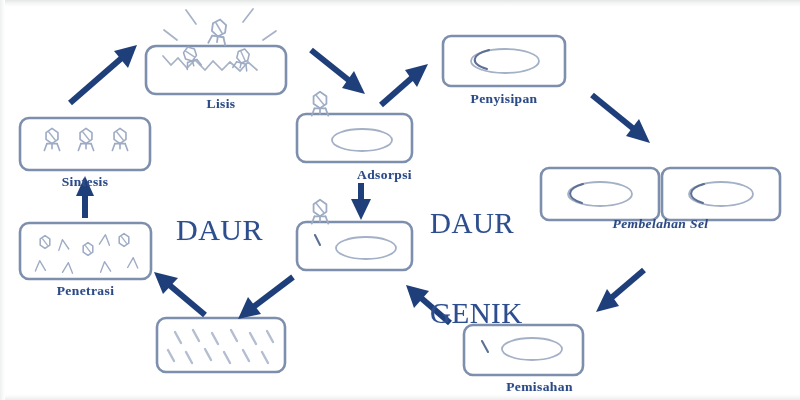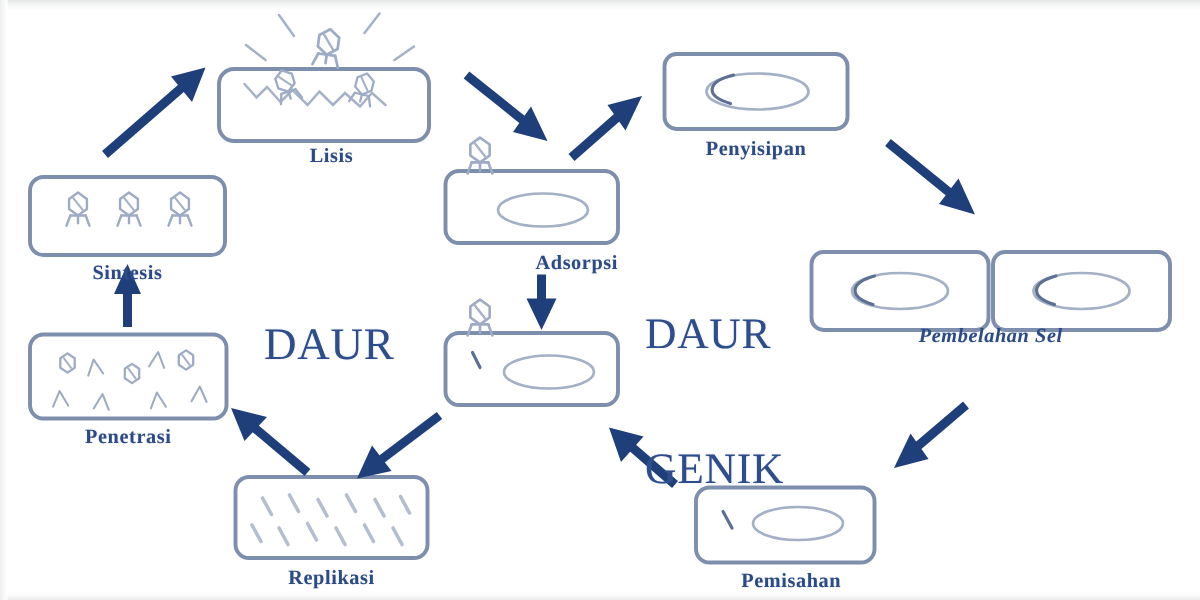--- a/index.html
+++ b/index.html
@@ -285,24 +285,23 @@
     <div>DAUR</div>
     <div>GENIK</div>
   </div>
 
   <div class="node-label" style="left:156px;top:96px;width:130px;">Lisis</div>
 
   <div class="node-label" style="left:20px;top:174px;width:130px;">Sintesis</div>
 
   <div class="node-label" style="left:20px;top:283px;width:131px;">Penetrasi</div>
 
-  <div class="node-label" style="left:157px;top:377px;width:128px;">Replikasi</div>
 
   <div class="node-label" style="left:297px;top:167px;width:115px;text-align:right;">Adsorpsi</div>
 
 
   <div class="node-label" style="left:443px;top:91px;width:122px;">Penyisipan</div>
 
   <div class="node-label" style="left:541px;top:216px;width:239px;font-style:italic;">Pembelahan Sel</div>
 
-  <div class="node-label" style="left:468px;top:379px;width:119px;">Pemisahan</div>
+  <div class="node-label" style="left:480px;top:379px;width:119px;">Pemisahan</div>
 
 </div>
 
 </body></html>

